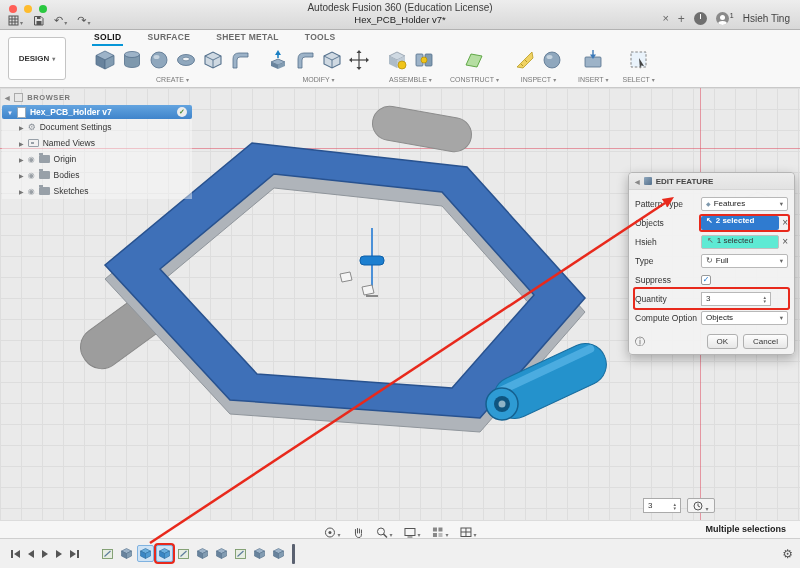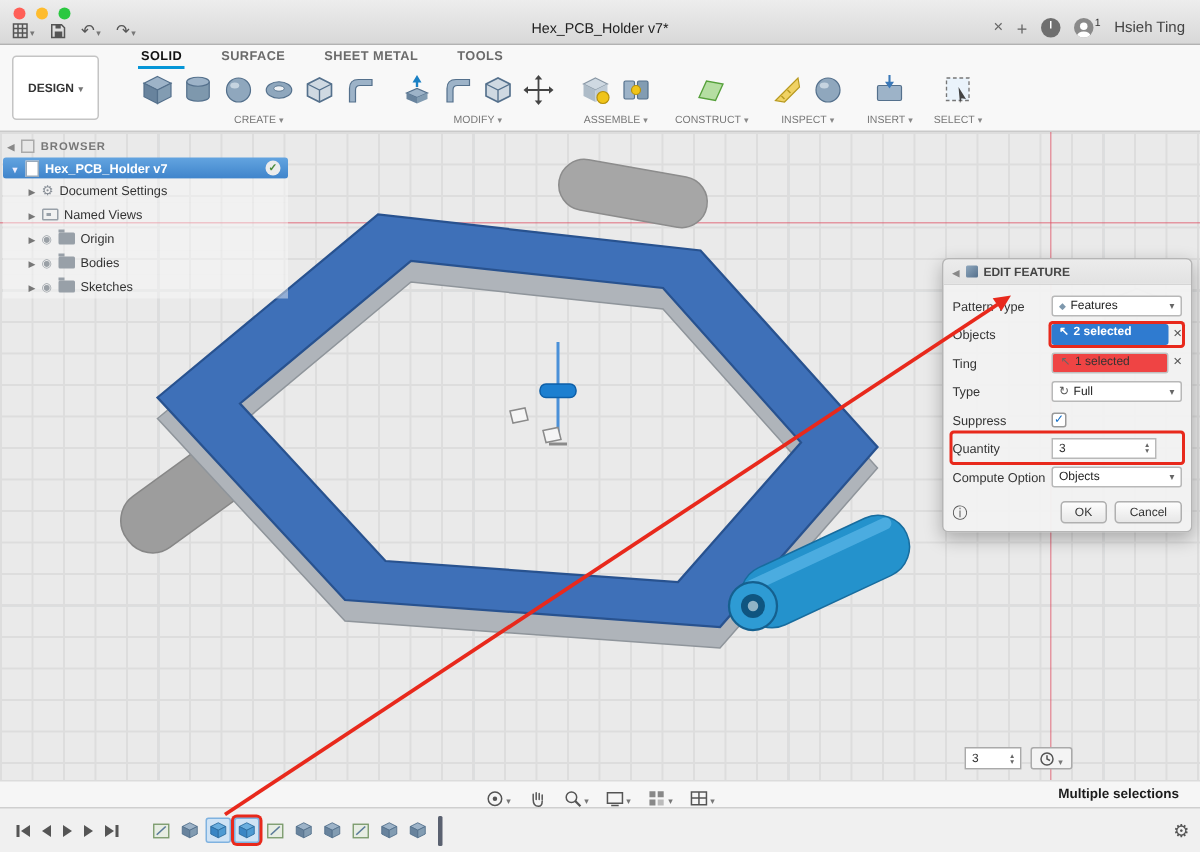--- a/index.html
+++ b/index.html
@@ -84,21 +84,21 @@
   .dlg-rows{padding:4px 6px 2px}
   .drow{display:flex;align-items:center;height:19px;gap:4px}
   .dlabel{width:62px;flex:none;font-size:8.5px}
   .dselect{flex:1;height:14px;background:#fff;border:1px solid #b8b8b8;border-radius:2px;display:flex;align-items:center;padding:0 4px;gap:3px;font-size:8px;color:#222}
   .dselect::after{content:"▾";margin-left:auto;font-size:6.5px;color:#666}
   .sel-ic::before{content:"◆";font-size:6px;color:#7e98ad}
   .rot-ic::before{content:"↻";font-size:8px;color:#555}
   .vwrap{display:flex;align-items:center;flex:1;gap:3px}
   .chip{height:14px;border-radius:2px;display:flex;align-items:flex-start;padding:0 5px;gap:3px;font-size:8px;flex:1}
   .chip.sel{background:#2f7bd0;color:#fff;font-weight:bold}
-  .chip.plain{background:#ef4444;border:1px solid #c0c0c0;color:#333}
+  .chip.plain{background:#5eead4;border:1px solid #c0c0c0;color:#333}
   .cursor-w::before{content:"↖";font-size:8px;color:#fff}
   .cursor-g::before{content:"↖";font-size:8px;color:#666}
   .xbtn{color:#555;font-size:10px;line-height:1}
   .checkbox{width:10px;height:10px;background:#fff;border:1px solid #999;border-radius:2px;display:flex;align-items:center;justify-content:center;font-size:8px;color:#1670c9}
   .checkbox::after{content:"✓"}
   .qty-input{width:70px;height:14px;background:#fff;border:1px solid #b8b8b8;display:flex;align-items:center;padding:0 4px;font-size:8px}
   .spin-arrows{margin-left:auto;display:flex;flex-direction:column;font-size:5px;color:#666;line-height:4px}
   .spin-arrows i::before{content:"▴";font-style:normal}
   .spin-arrows b::before{content:"▾";font-weight:normal}
   .dlg-footer{display:flex;align-items:center;padding:5px 6px 5px;gap:5px}
@@ -224,20 +224,21 @@
 </svg>
 
 <div class="app">
 
   <div class="titlebar">
     <div class="traffic">
       <div class="light red"></div>
       <div class="light yellow"></div>
       <div class="light green"></div>
     </div>
+    <div class="win-title">Autodesk Fusion 360 (Education License)</div>
     <div class="app-icons">
       <div class="ic">
         <svg width="11" height="11">
             <rect x="1" y="1" width="9" height="9" fill="none" stroke="#555"></rect>
             <line x1="4" y1="1" x2="4" y2="10" stroke="#555"></line>
             <line x1="7" y1="1" x2="7" y2="10" stroke="#555"></line>
             <line x1="1" y1="4" x2="10" y2="4" stroke="#555"></line>
             <line x1="1" y1="7" x2="10" y2="7" stroke="#555"></line>
           </svg>
         <span class="caret"></span>
@@ -481,21 +482,21 @@
         <span class="dlabel">Objects</span>
         <div class="vwrap red-outline">
           <div class="chip sel">
             <span class="cursor-w"></span>
             <span>2 selected</span>
           </div>
           <span class="xbtn">×</span>
         </div>
       </div>
       <div class="drow">
-        <span class="dlabel">Ting</span>
+        <span class="dlabel">Hsieh</span>
         <div class="vwrap">
           <div class="chip plain">
             <span class="cursor-g"></span>
             <span>1 selected</span>
           </div>
           <span class="xbtn">×</span>
         </div>
       </div>
       <div class="drow">
         <span class="dlabel">Type</span>

